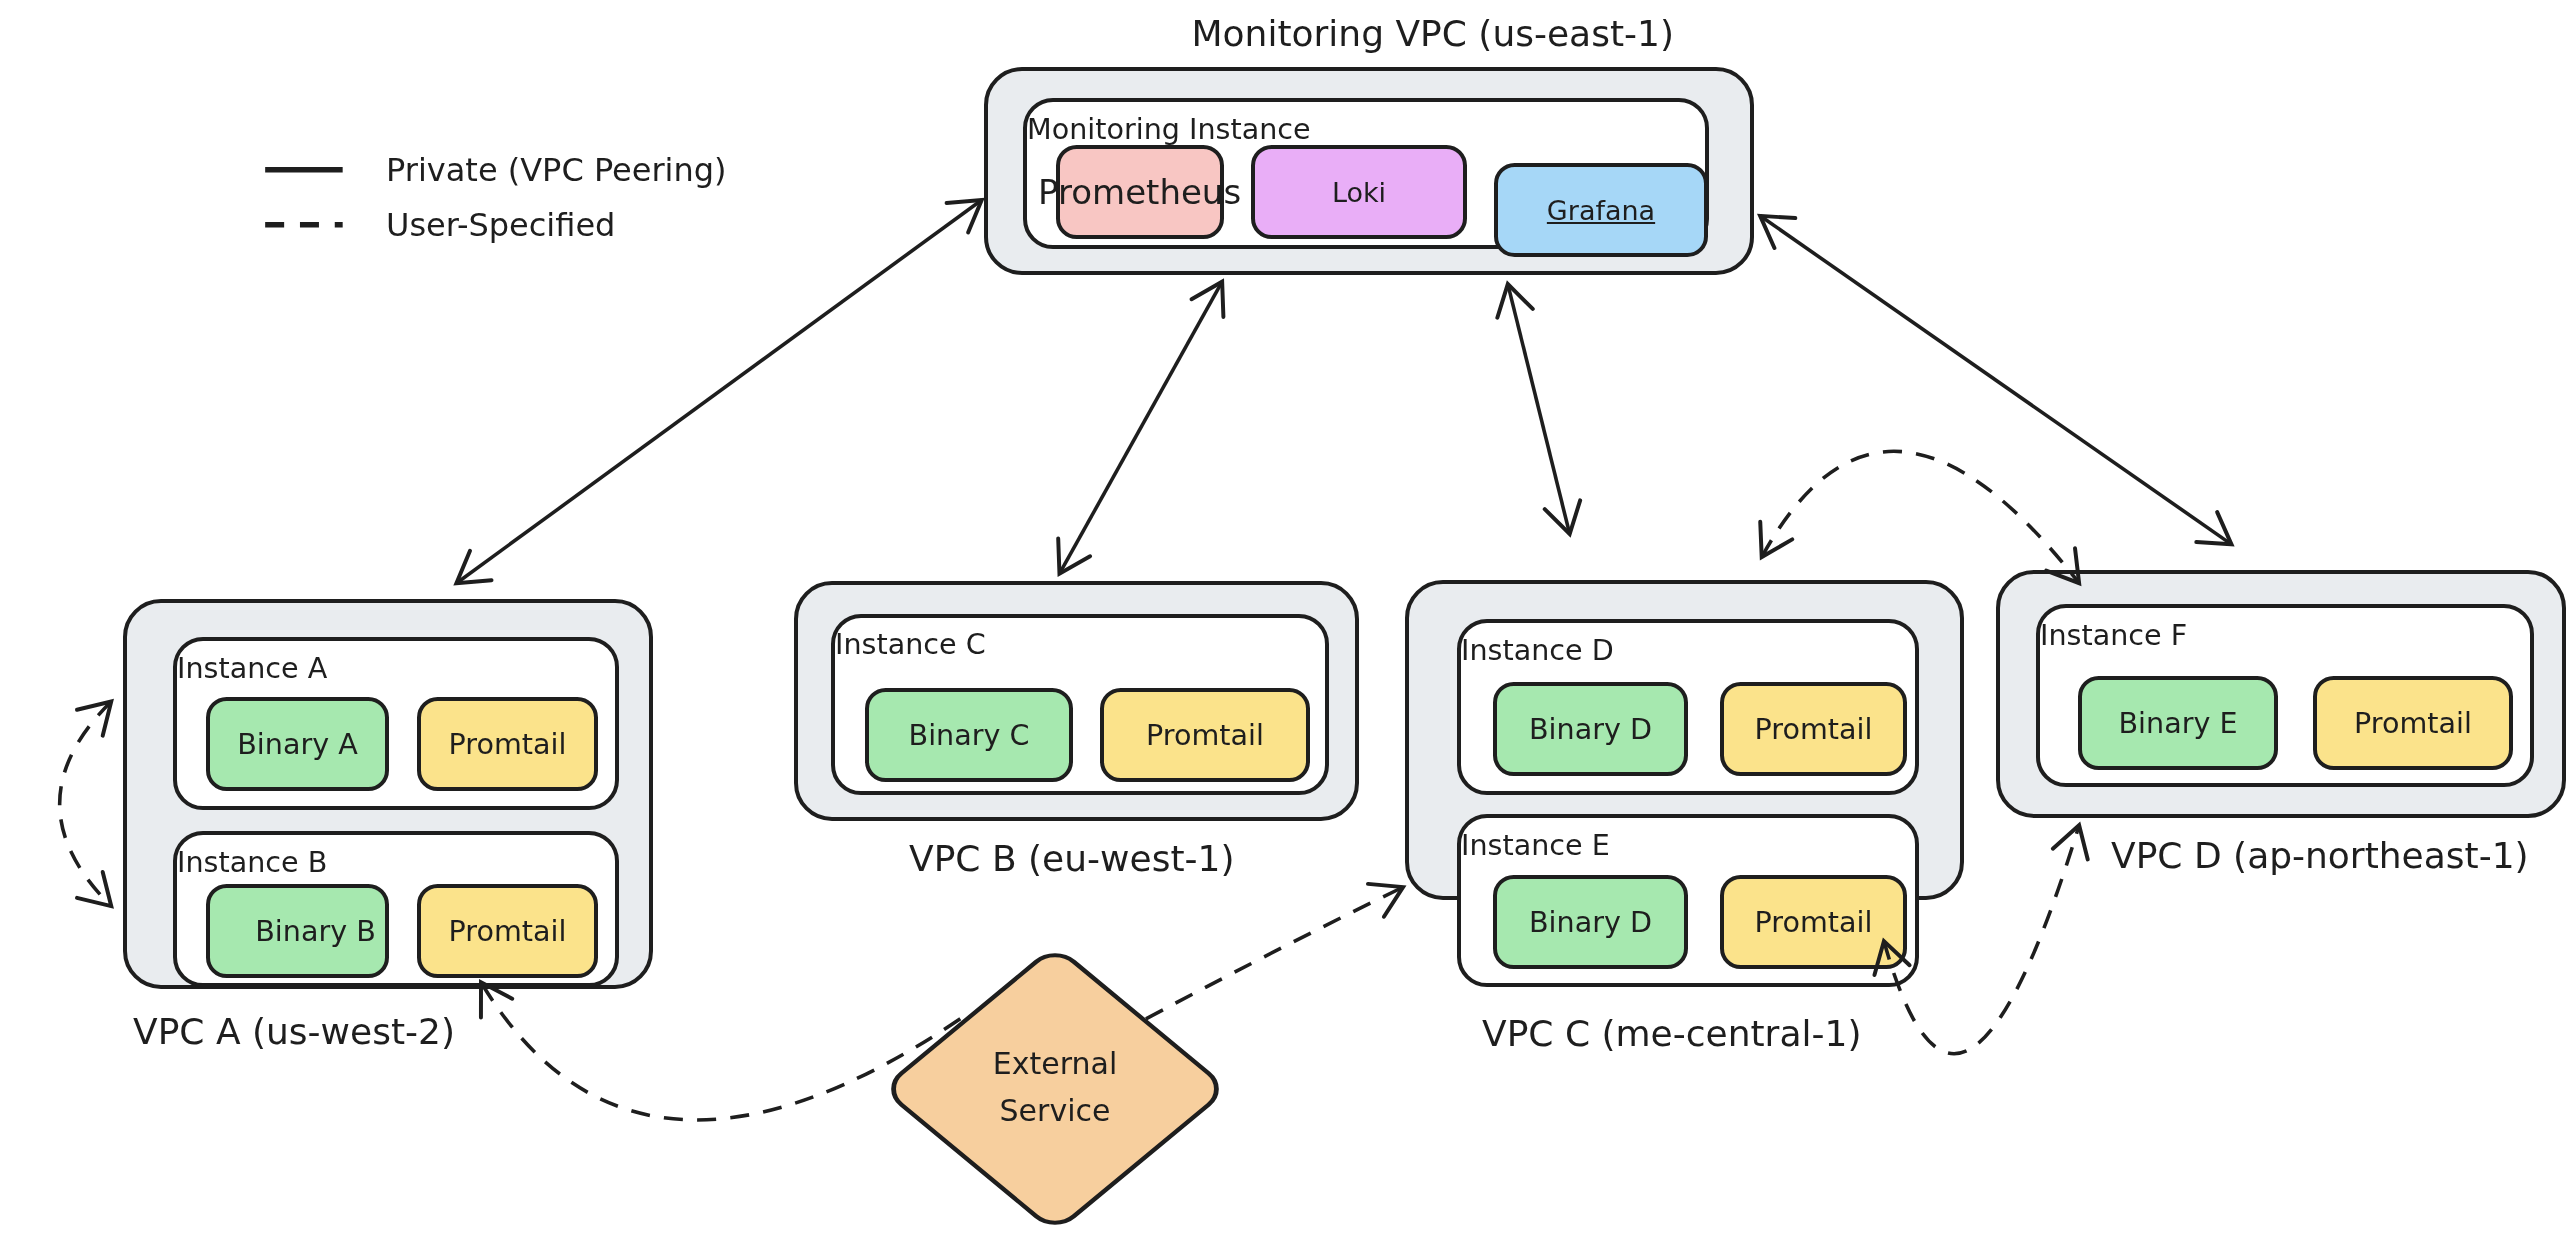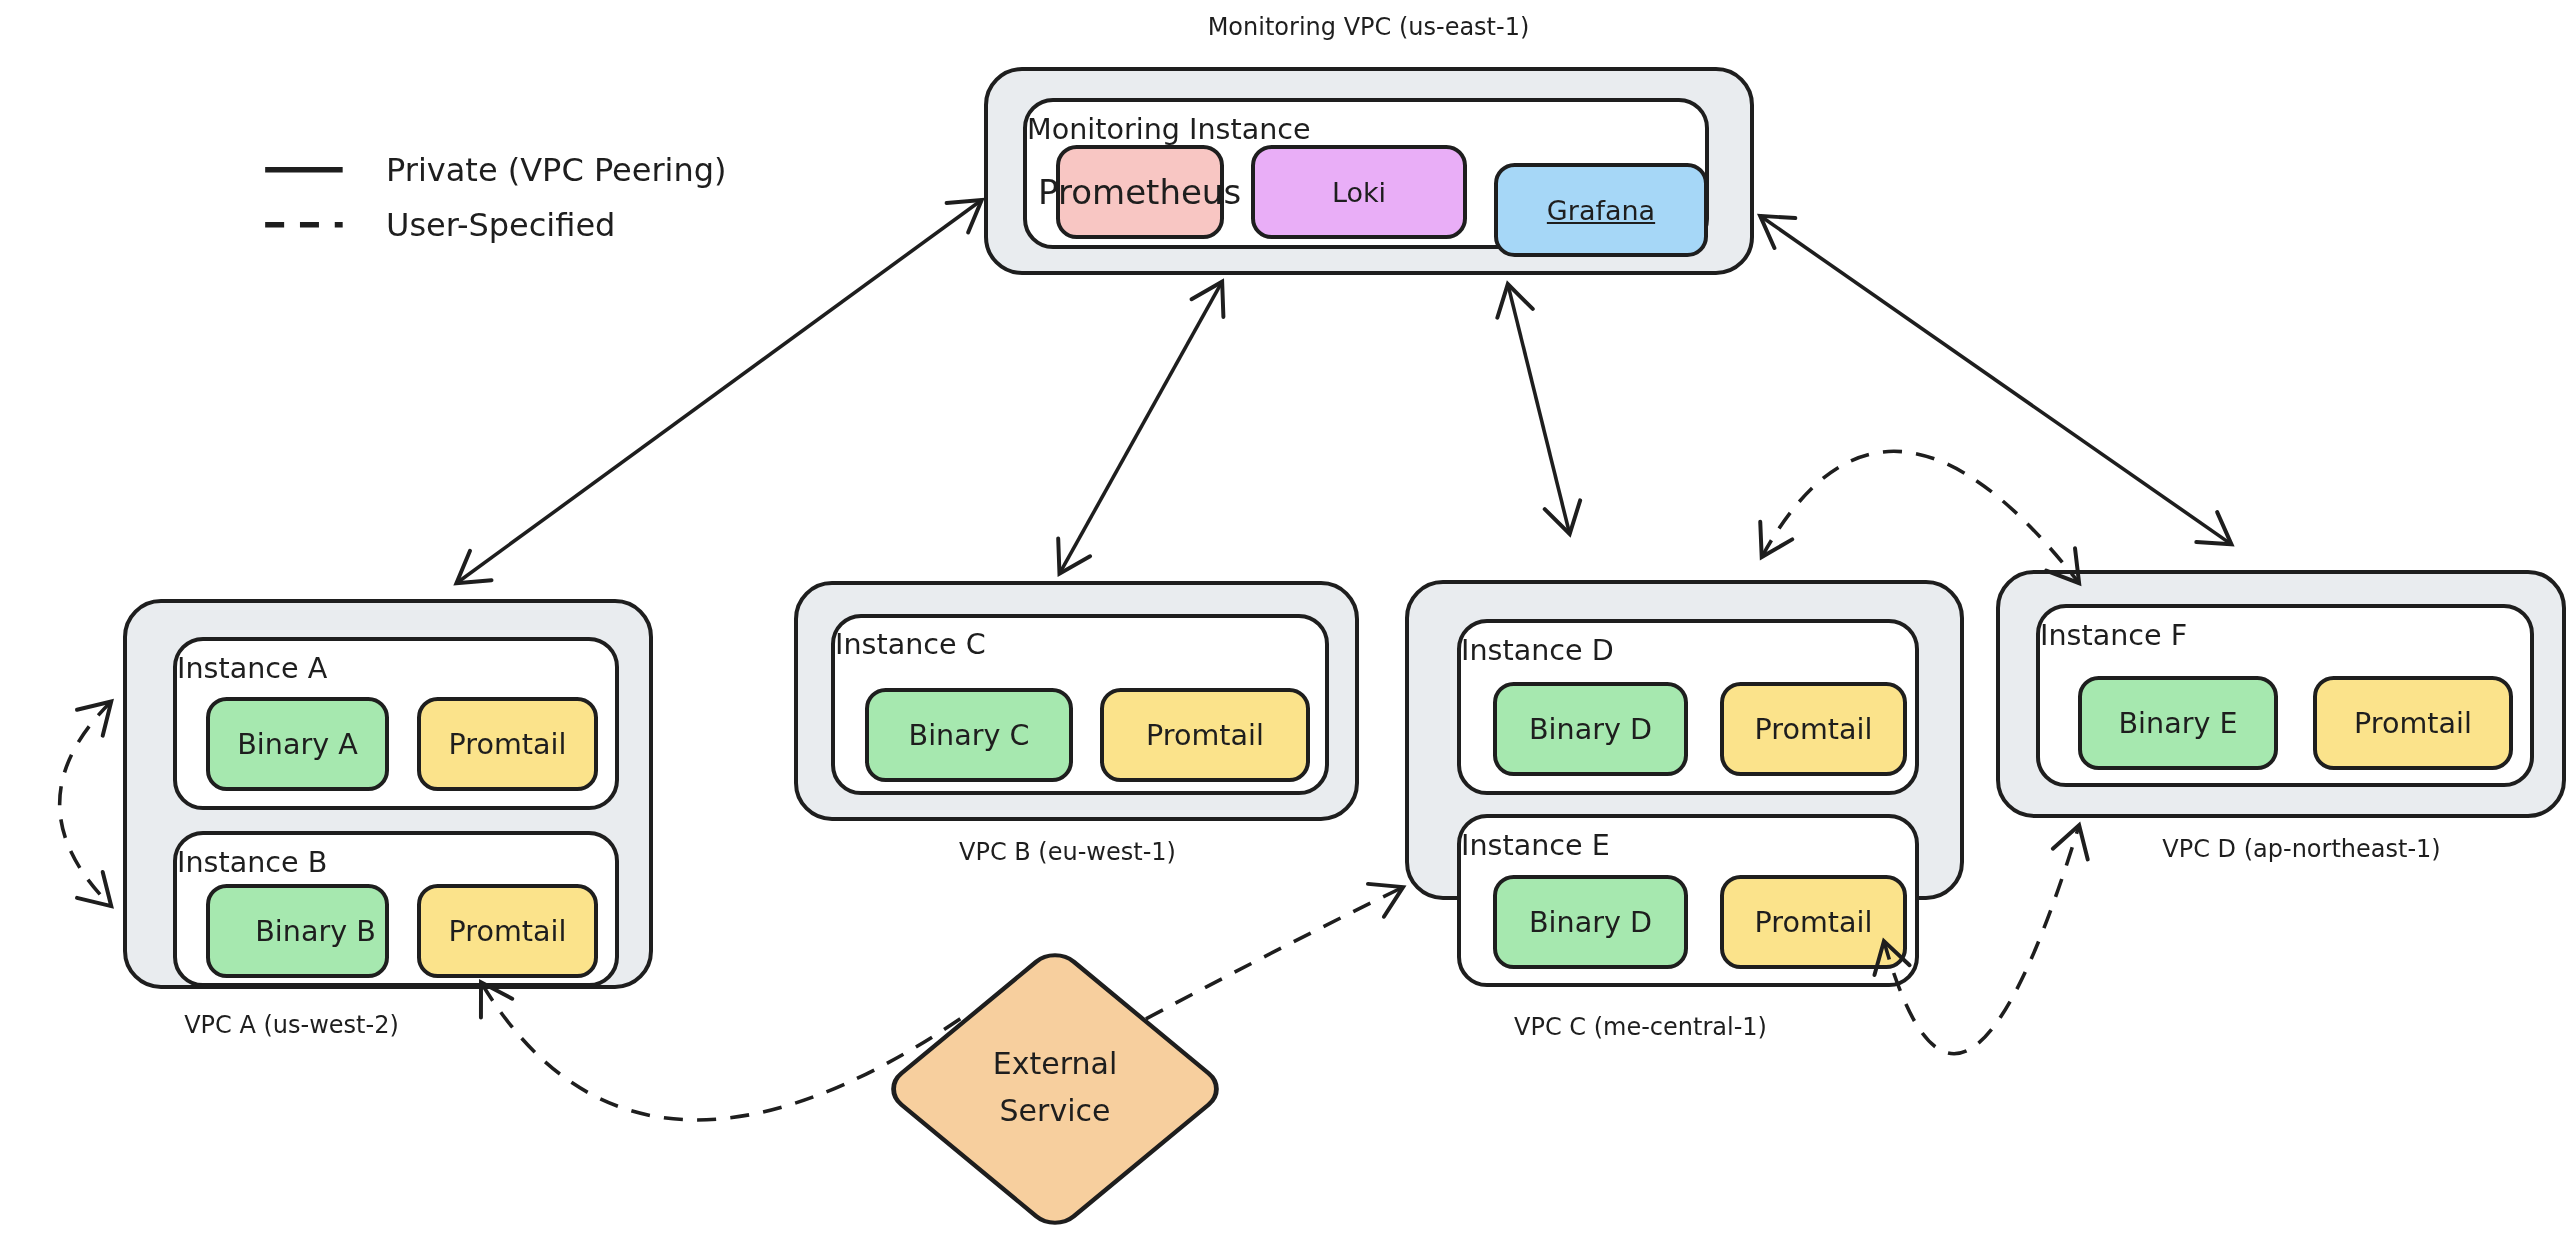--- a/index.html
+++ b/index.html
@@ -9,21 +9,21 @@
   .vpc{position:absolute;background:#e9ecef;border:4.8px solid #1e1e1e;border-radius:38px;z-index:2;box-sizing:border-box;}
   .inst{position:absolute;background:#ffffff;border:4px solid #1e1e1e;border-radius:30px;box-sizing:border-box;}
   .inst-label{position:absolute;top:9.5px;left:0;right:0;text-align:left;font-size:28.6px;}
   .node{position:absolute;border:4px solid #1e1e1e;border-radius:20.6px;display:flex;align-items:center;
         justify-content:center;font-size:28.6px;box-sizing:border-box;}
   .binary{background:#a6e8af;}
   .promtail{background:#fbe38b;}
   .prometheus{background:#f8c6c3;font-size:34px;}
   .loki{background:#e9aef7;font-size:27px;}
   .grafana{background:#a6d7f7;font-size:27px;}
-  .free-label{position:absolute;text-align:center;font-size:24px;z-index:4;white-space:nowrap;}
+  .free-label{position:absolute;text-align:right;font-size:36px;z-index:4;white-space:nowrap;}
   .legend-row{position:absolute;display:flex;align-items:center;gap:37px;font-size:32px;z-index:4;}
   .ext-diamond{position:absolute;left:952px;top:986px;width:206px;height:206px;background:#f7cf9e;
                border:4.8px solid #1e1e1e;border-radius:24px;transform:scale(1.207,1) rotate(45deg);z-index:2;box-sizing:border-box;}
   .ext-label{position:absolute;left:936px;top:1024px;width:238px;height:127px;z-index:4;display:flex;
              flex-direction:column;align-items:center;justify-content:center;font-size:30px;line-height:1.55;}
 </style>
 </head>
 <body>
 
 <div class="canvas">

